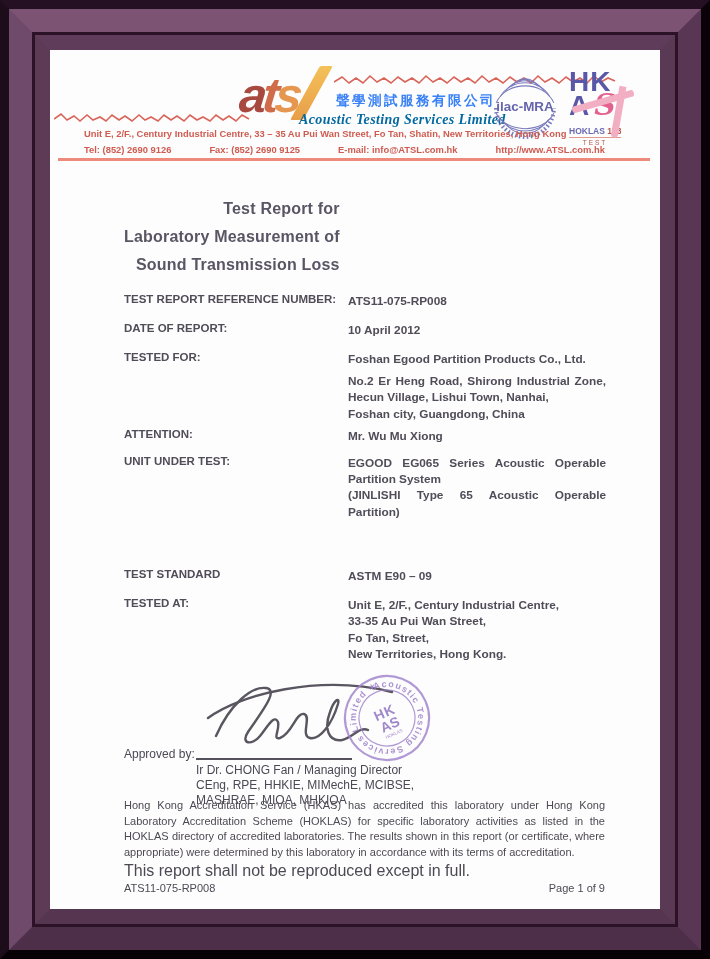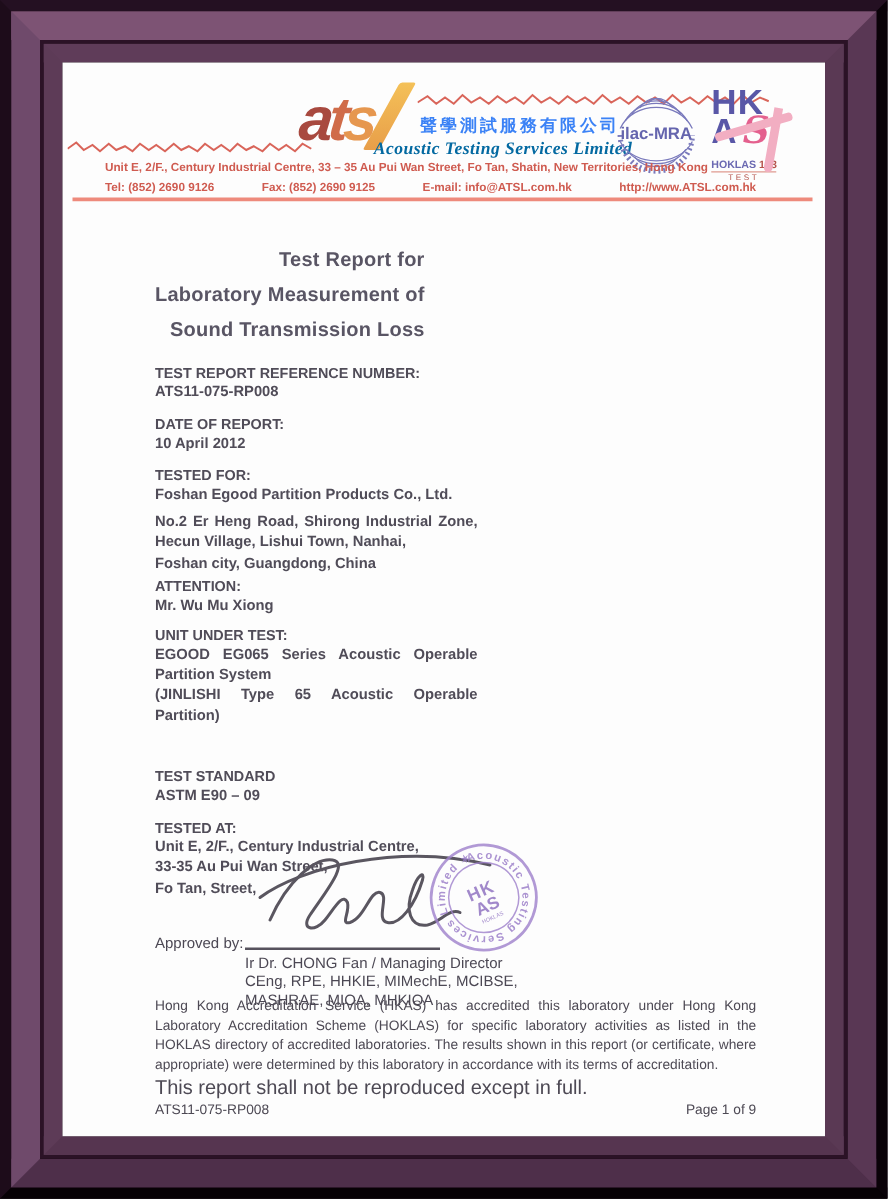--- a/index.html
+++ b/index.html
@@ -46,26 +46,26 @@
                 color:#cf5b50; white-space:nowrap; }
   .addr-row2 { margin-top:5px; display:flex; gap:38px; }
   .header-rule { position:absolute; left:8px; top:108px; width:592px; height:3px; background:#ee8a7c; }
 
   
   .title { position:absolute; left:74px; top:145px; font-size:16px; font-weight:bold; color:#595564;
            line-height:28px; letter-spacing:0.2px;text-align:right; }
 
   
   .fields { position:absolute; left:74px; top:243px; width:482px; color:#504c58; }
-  .frow { display:flex; margin-bottom:13px;flex-direction:column; }
+  .frow { display:flex; margin-bottom:13px; }
   .flabel { width:224px; flex:none; font-size:11.5px; font-weight:bold; }
   .fvalue { width:258px; flex:none; font-size:11.8px; font-weight:bold; line-height:16px; }
   .mb6  { margin-bottom:6px; }
   .mb11 { margin-bottom:11px; }
-  .mb36 { margin-bottom:36px; }
+  .mb36 { margin-bottom:48px; }
   .vline { line-height:16.3px; }
   .just  { text-align:justify; text-align-last:justify; }
 
   
   .approved { position:absolute; left:74px; top:697px; font-size:12px; color:#4c4854; }
   .sig-underline { position:absolute; left:146px; top:660px; width:156px; height:50px;
                    border-bottom:2px solid #56525d; }
   .sig-svg { position:absolute; left:150px; top:620px; }
   .stamp { position:absolute; left:292px; top:623px; width:90px; height:90px; opacity:0.82;
            transform:rotate(-24deg); }
@@ -187,20 +187,21 @@
           <div class="flabel">TEST STANDARD</div>
           <div class="fvalue">ASTM E90 – 09</div>
         </div>
 
         <div class="frow">
           <div class="flabel">TESTED AT:</div>
           <div class="fvalue">
             <div class="vline">Unit E, 2/F., Century Industrial Centre,</div>
             <div class="vline">33-35 Au Pui Wan Street,</div>
             <div class="vline">Fo Tan, Street,</div>
+            <div class="vline">New Territories, Hong Kong.</div>
           </div>
         </div>
       </div>
 
       <svg class="sig-svg" width="196" height="96">
         <g fill="none" stroke="#5a5660" stroke-width="2.4" stroke-linecap="round">
           <path d="M16,66 C30,34 52,16 66,18 C80,20 60,44 48,62 C40,74 52,76 60,66 C68,56 74,44 78,52 C80,60 72,70 80,68 C92,64 96,42 104,44 C112,46 100,66 110,68 C120,70 132,54 138,34 C140,26 134,30 130,42 C124,58 128,72 142,70 C152,68 160,56 168,60"></path>
           <path d="M8,48 C40,24 120,4 192,22"></path>
         </g>
       </svg>

